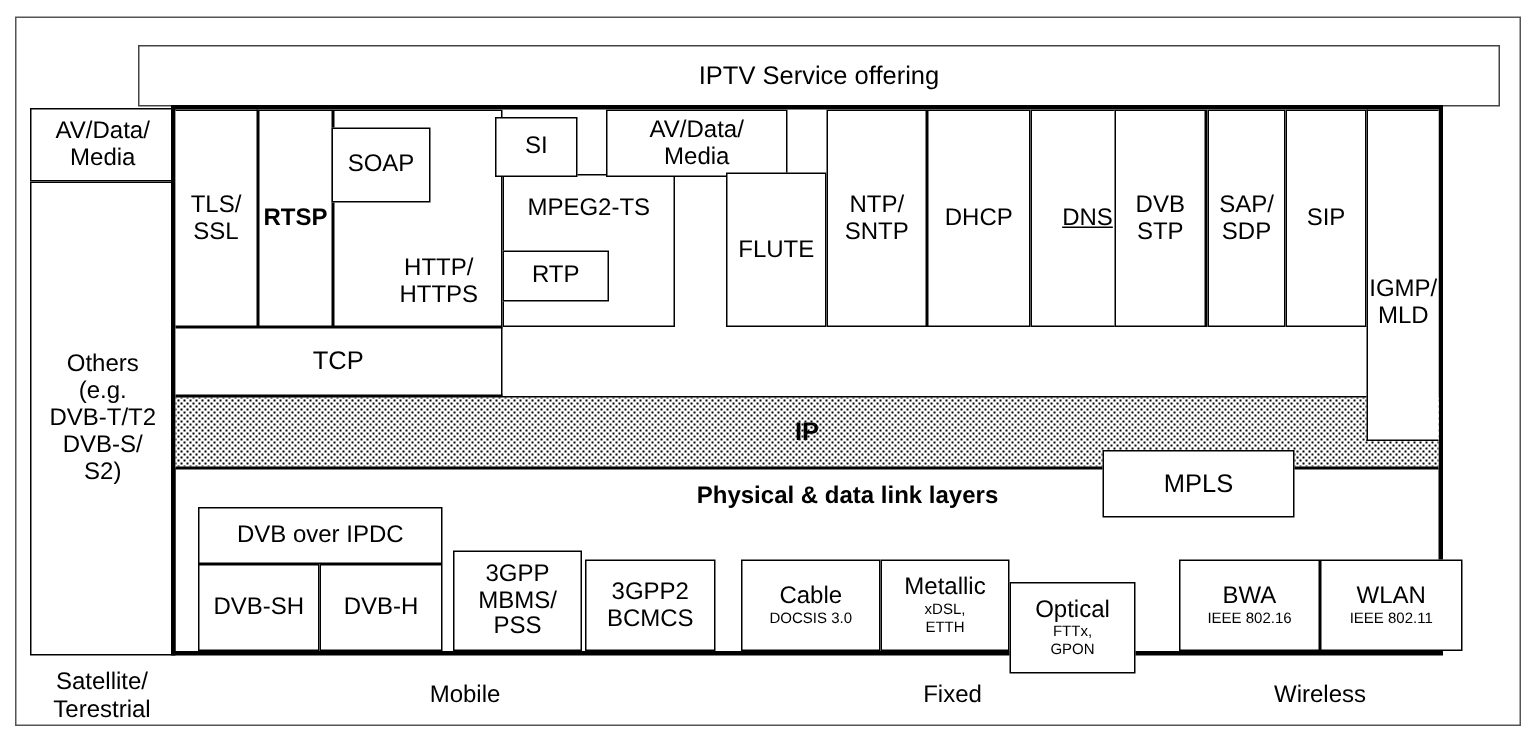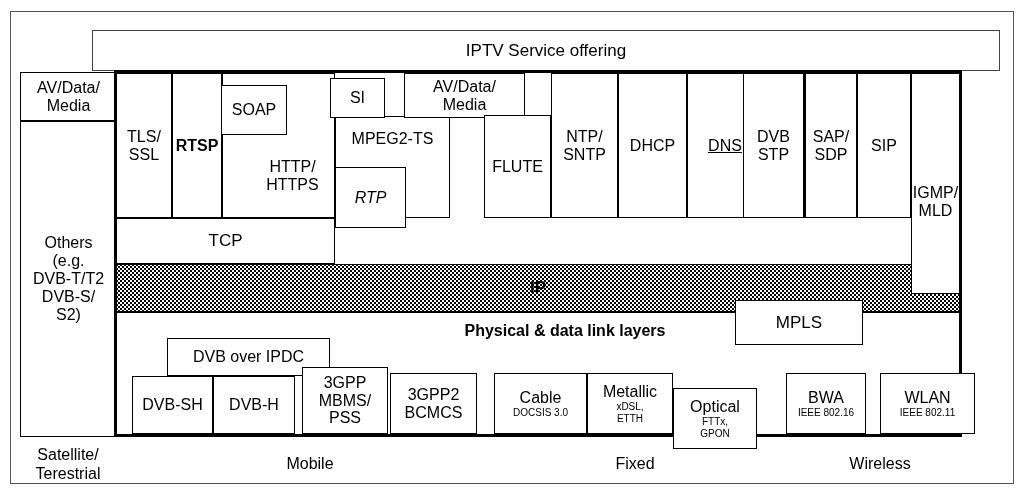--- a/index.html
+++ b/index.html
@@ -73,37 +73,37 @@
   <div class="bx f16" style="left:117px;top:73px;width:55px;height:145px;border-left:0;">
     <span>TLS/
 SSL</span>
   </div>
 
   <div class="bx f16" style="left:172px;top:73px;width:50px;height:145px;font-weight:bold;">
     <span>RTSP</span>
   </div>
 
   <div class="bx f16" style="left:222px;top:73px;width:113px;height:145px;">
-    <span style="position:relative;top:30px;margin-left:28px;">HTTP/
+    <span style="position:relative;top:42px;margin-left:28px;">HTTP/
 HTTPS</span>
   </div>
 
   <div class="bx f16" style="left:221px;top:85px;width:66px;height:50px;">
     <span>SOAP</span>
   </div>
 
   <div class="bx f16" style="left:335px;top:116px;width:115px;height:102px;">
     <span style="position:relative;top:-28px;">MPEG2-TS</span>
   </div>
 
   <div class="bx f16" style="left:330px;top:78px;width:55px;height:40px;">
     <span>SI</span>
   </div>
 
-  <div class="bx f16" style="left:335px;top:167px;width:71px;height:61px;font-style:italic;">
+  <div class="bx f16" style="left:335px;top:167px;width:71px;height:34px;">
     <span>RTP</span>
   </div>
 
   <div class="bx f16" style="left:404px;top:73px;width:121px;height:45px;">
     <span>AV/Data/
 Media</span>
   </div>
 
   <div class="bx f16" style="left:484px;top:115px;width:67px;height:103px;">
     <span>FLUTE</span>
@@ -154,21 +154,21 @@
   <div class="bx nofill noborder f16 bold" style="left:400px;top:320px;width:330px;height:22px;justify-content:center;">
     <span>Physical &amp; data link layers</span>
   </div>
 
   <div class="bx noborder" style="left:117px;top:312px;width:842px;height:1px;background:#000;"></div>
 
   <div class="bx f17" style="left:735px;top:300px;width:128px;height:45px;">
     <span>MPLS</span>
   </div>
 
-  <div class="bx f16" style="left:132px;top:338px;width:163px;height:38px;margin-left:35px;">
+  <div class="bx f16" style="left:132px;top:338px;width:163px;height:38px;">
     <span>DVB over IPDC</span>
   </div>
 
   <div class="bx f16" style="left:132px;top:376px;width:81px;height:58px;">
     <span>DVB-SH</span>
   </div>
 
   <div class="bx f16" style="left:213px;top:376px;width:82px;height:58px;">
     <span>DVB-H</span>
   </div>
@@ -194,21 +194,21 @@
     <div class="sub" style="white-space:pre-line;text-align:center;">xDSL,
 ETTH</div>
   </div>
 
   <div class="stk bx" style="left:673px;top:388px;width:84px;height:61px;align-items:center;">
     <div class="top-name">Optical</div>
     <div class="sub" style="white-space:pre-line;text-align:center;">FTTx,
 GPON</div>
   </div>
 
-  <div class="stk bx" style="left:786px;top:373px;width:80px;height:61px;">
+  <div class="stk bx" style="left:786px;top:373px;width:94px;height:61px;">
     <div class="top-name">BWA</div>
     <div class="sub">IEEE 802.16</div>
   </div>
 
   <div class="stk bx" style="left:880px;top:373px;width:95px;height:61px;">
     <div class="top-name">WLAN</div>
     <div class="sub">IEEE 802.11</div>
   </div>
 
   <div class="lbl f16" style="left:18px;top:444px;width:100px;height:40px;">

